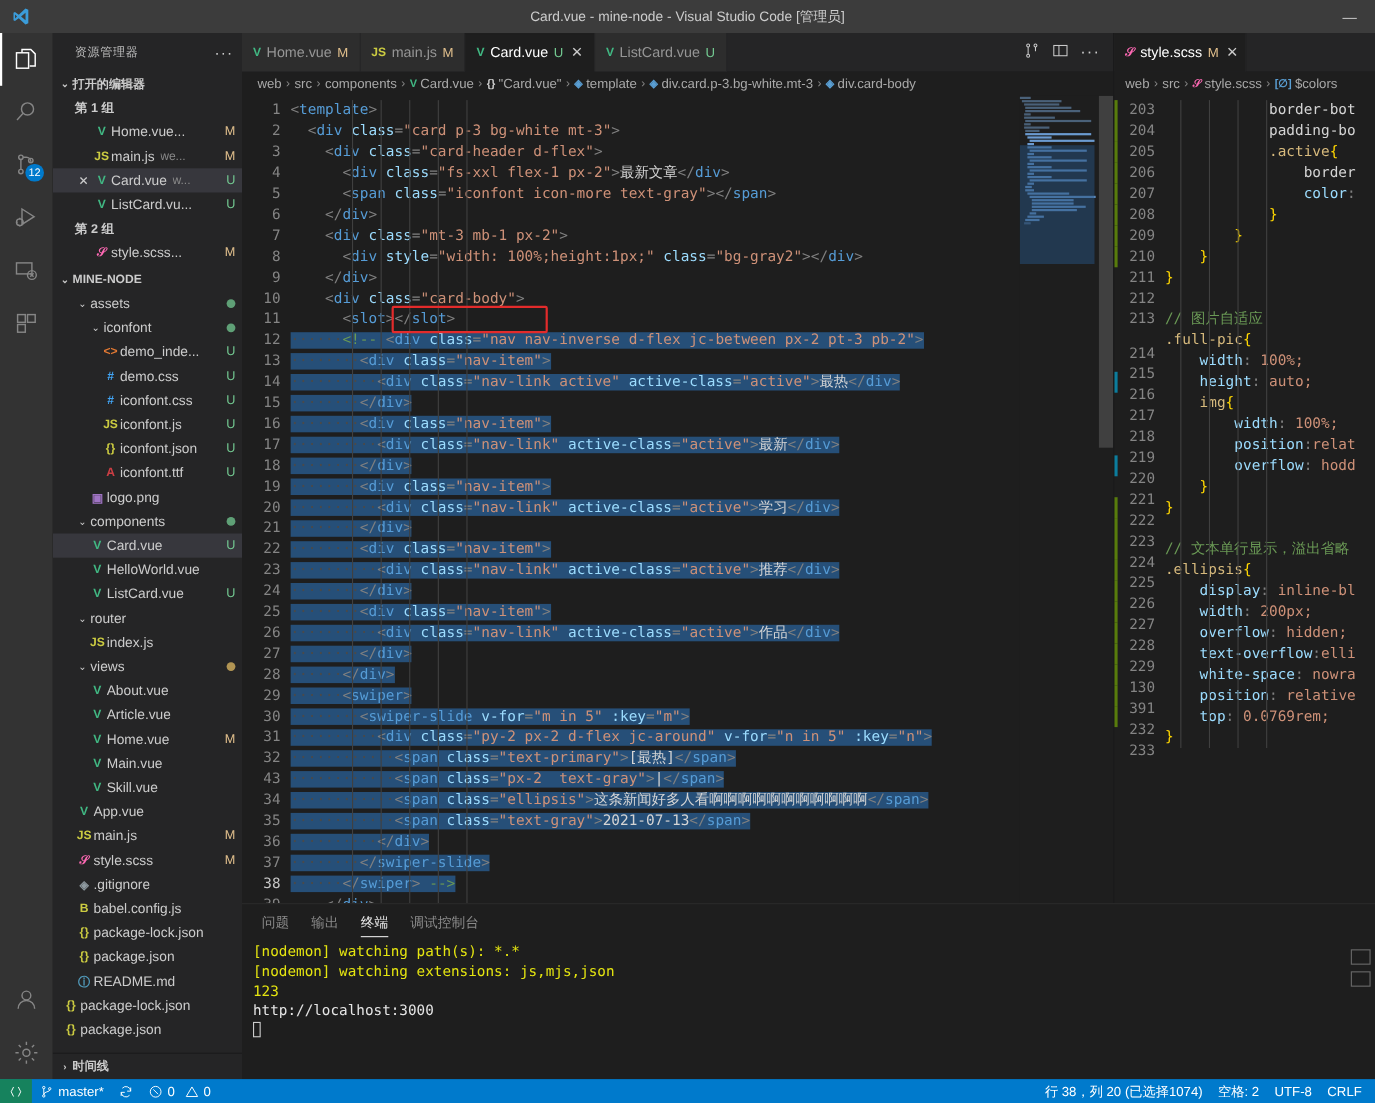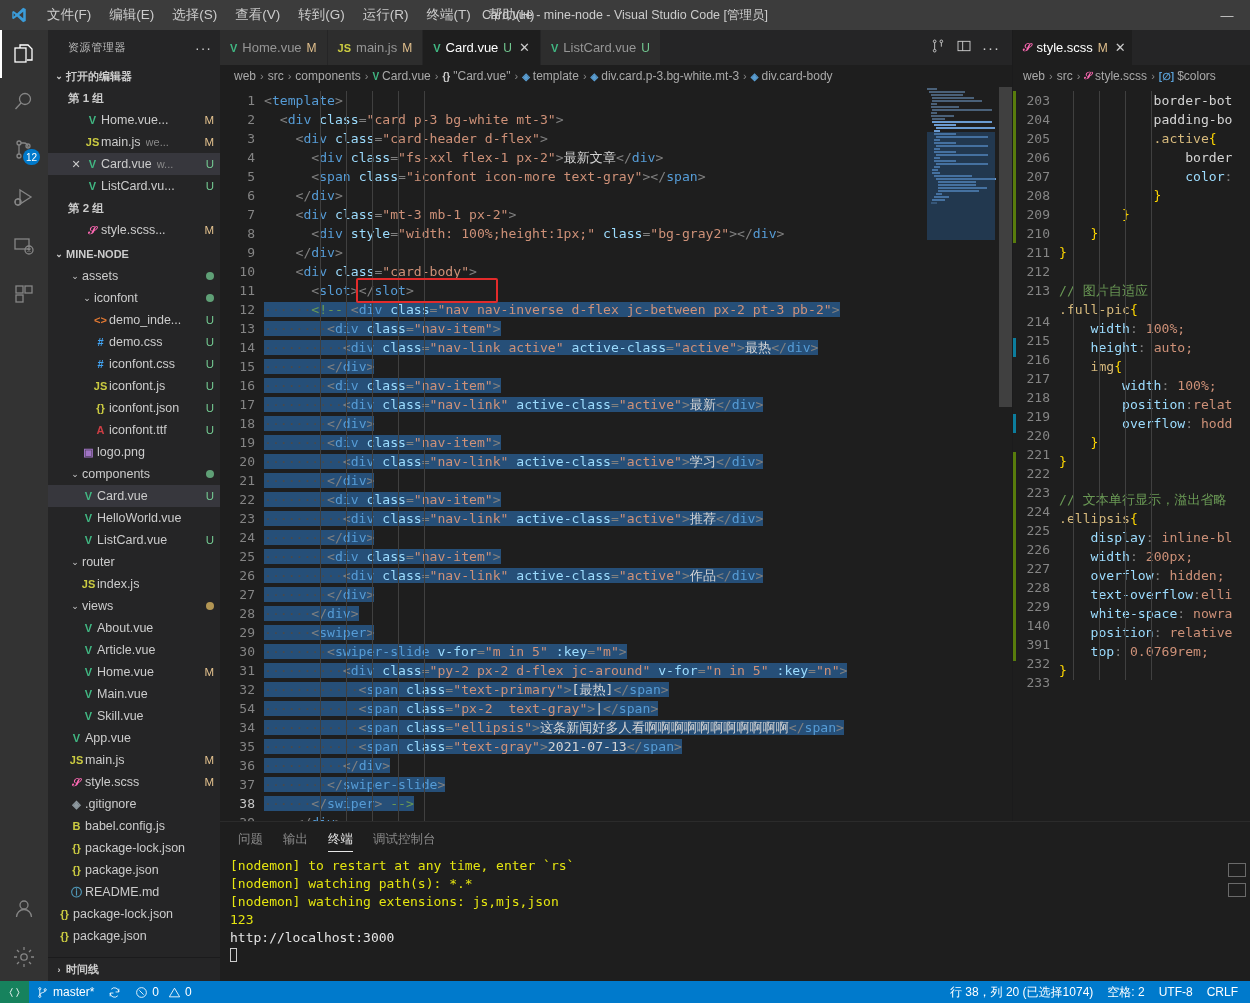--- a/index.html
+++ b/index.html
@@ -224,30 +224,20 @@
 </head>
 <body>
 
 <div class="app">
 
   <div class="titlebar">
     <div class="vslogo">
       <svg viewBox="0 0 24 24" fill="#3b9cd9">
           <path d="M17.5 2.3 9.4 10 4.8 6.6 3 7.5v9l1.8.9 4.6-3.4 8.1 7.7 3.5-1.6V3.9l-3.5-1.6zM17.6 16.4 12.2 12l5.4-4.4v8.8zM4.9 14.3v-4.6L7.3 12l-2.4 2.3z"></path>
         </svg>
-    </div>
-    <div class="menu">
-      <div class="menu-item">文件(F)</div>
-      <div class="menu-item">编辑(E)</div>
-      <div class="menu-item">选择(S)</div>
-      <div class="menu-item">查看(V)</div>
-      <div class="menu-item">转到(G)</div>
-      <div class="menu-item">运行(R)</div>
-      <div class="menu-item">终端(T)</div>
-      <div class="menu-item">帮助(H)</div>
     </div>
     <div class="title-center">Card.vue - mine-node - Visual Studio Code [管理员]</div>
     <div class="win-ctrls">
       <div class="win-btn">—</div>
     </div>
   </div>
 
   <div class="body">
 
     <div class="activitybar">
@@ -640,21 +630,21 @@
                 <div class="ln" style="height: 19px;">23</div>
                 <div class="ln" style="height: 19px;">24</div>
                 <div class="ln" style="height: 19px;">25</div>
                 <div class="ln" style="height: 19px;">26</div>
                 <div class="ln" style="height: 19px;">27</div>
                 <div class="ln" style="height: 19px;">28</div>
                 <div class="ln" style="height: 19px;">29</div>
                 <div class="ln" style="height: 19px;">30</div>
                 <div class="ln" style="height: 19px;">31</div>
                 <div class="ln" style="height: 19px;">32</div>
-                <div class="ln" style="height: 19px;">54</div>
+                <div class="ln" style="height: 19px;">43</div>
                 <div class="ln" style="height: 19px;">34</div>
                 <div class="ln" style="height: 19px;">35</div>
                 <div class="ln" style="height: 19px;">36</div>
                 <div class="ln" style="height: 19px;">37</div>
                 <div class="ln cur" style="height: 19px;">38</div>
                 <div class="ln" style="height: 19px;">39</div>
               </div>
             <div class="code" id="left-code"><div class="ln-row"><span class="punct">&lt;</span><span class="tagname">template</span><span class="punct">&gt;</span></div><div class="ln-row">  <span class="punct">&lt;</span><span class="tagname">div</span><span class="text"> </span><span class="attr">class</span><span class="punct">=</span><span class="val">"card p-3 bg-white mt-3"</span><span class="punct">&gt;</span></div><div class="ln-row">    <span class="punct">&lt;</span><span class="tagname">div</span><span class="text"> </span><span class="attr">class</span><span class="punct">=</span><span class="val">"card-header d-flex"</span><span class="punct">&gt;</span></div><div class="ln-row">      <span class="punct">&lt;</span><span class="tagname">div</span><span class="text"> </span><span class="attr">class</span><span class="punct">=</span><span class="val">"fs-xxl flex-1 px-2"</span><span class="punct">&gt;</span><span class="text">最</span><span class="text">新</span><span class="text">文</span><span class="text">章</span><span class="punct">&lt;/</span><span class="tagname">div</span><span class="punct">&gt;</span></div><div class="ln-row">      <span class="punct">&lt;</span><span class="tagname">span</span><span class="text"> </span><span class="attr">class</span><span class="punct">=</span><span class="val">"iconfont icon-more text-gray"</span><span class="punct">&gt;</span><span class="punct">&lt;/</span><span class="tagname">span</span><span class="punct">&gt;</span></div><div class="ln-row">    <span class="punct">&lt;/</span><span class="tagname">div</span><span class="punct">&gt;</span></div><div class="ln-row">    <span class="punct">&lt;</span><span class="tagname">div</span><span class="text"> </span><span class="attr">class</span><span class="punct">=</span><span class="val">"mt-3 mb-1 px-2"</span><span class="punct">&gt;</span></div><div class="ln-row">      <span class="punct">&lt;</span><span class="tagname">div</span><span class="text"> </span><span class="attr">style</span><span class="punct">=</span><span class="val">"width: 100%;height:1px;"</span><span class="text"> </span><span class="attr">class</span><span class="punct">=</span><span class="val">"bg-gray2"</span><span class="punct">&gt;</span><span class="punct">&lt;/</span><span class="tagname">div</span><span class="punct">&gt;</span></div><div class="ln-row">    <span class="punct">&lt;/</span><span class="tagname">div</span><span class="punct">&gt;</span></div><div class="ln-row">    <span class="punct">&lt;</span><span class="tagname">div</span><span class="text"> </span><span class="attr">class</span><span class="punct">=</span><span class="val">"card-body"</span><span class="punct">&gt;</span></div><div class="ln-row">      <span class="punct">&lt;</span><span class="tagname">slot</span><span class="punct">&gt;</span><span class="punct">&lt;/</span><span class="tagname">slot</span><span class="punct">&gt;</span></div><div class="ln-row"><span class="sel"><span class="ws">······</span><span class="cmt">&lt;!--</span><span class="text"> </span><span class="punct">&lt;</span><span class="tagname">div</span><span class="text"> </span><span class="attr">class</span><span class="punct">=</span><span class="val">"nav nav-inverse d-flex jc-between px-2 pt-3 pb-2"</span><span class="punct">&gt;</span></span></div><div class="ln-row"><span class="sel"><span class="ws">········</span><span class="punct">&lt;</span><span class="tagname">div</span><span class="text"> </span><span class="attr">class</span><span class="punct">=</span><span class="val">"nav-item"</span><span class="punct">&gt;</span></span></div><div class="ln-row"><span class="sel"><span class="ws">··········</span><span class="punct">&lt;</span><span class="tagname">div</span><span class="text"> </span><span class="attr">class</span><span class="punct">=</span><span class="val">"nav-link active"</span><span class="text"> </span><span class="attr">active-class</span><span class="punct">=</span><span class="val">"active"</span><span class="punct">&gt;</span><span class="text">最</span><span class="text">热</span><span class="punct">&lt;/</span><span class="tagname">div</span><span class="punct">&gt;</span></span></div><div class="ln-row"><span class="sel"><span class="ws">········</span><span class="punct">&lt;/</span><span class="tagname">div</span><span class="punct">&gt;</span></span></div><div class="ln-row"><span class="sel"><span class="ws">········</span><span class="punct">&lt;</span><span class="tagname">div</span><span class="text"> </span><span class="attr">class</span><span class="punct">=</span><span class="val">"nav-item"</span><span class="punct">&gt;</span></span></div><div class="ln-row"><span class="sel"><span class="ws">··········</span><span class="punct">&lt;</span><span class="tagname">div</span><span class="text"> </span><span class="attr">class</span><span class="punct">=</span><span class="val">"nav-link"</span><span class="text"> </span><span class="attr">active-class</span><span class="punct">=</span><span class="val">"active"</span><span class="punct">&gt;</span><span class="text">最</span><span class="text">新</span><span class="punct">&lt;/</span><span class="tagname">div</span><span class="punct">&gt;</span></span></div><div class="ln-row"><span class="sel"><span class="ws">········</span><span class="punct">&lt;/</span><span class="tagname">div</span><span class="punct">&gt;</span></span></div><div class="ln-row"><span class="sel"><span class="ws">········</span><span class="punct">&lt;</span><span class="tagname">div</span><span class="text"> </span><span class="attr">class</span><span class="punct">=</span><span class="val">"nav-item"</span><span class="punct">&gt;</span></span></div><div class="ln-row"><span class="sel"><span class="ws">··········</span><span class="punct">&lt;</span><span class="tagname">div</span><span class="text"> </span><span class="attr">class</span><span class="punct">=</span><span class="val">"nav-link"</span><span class="text"> </span><span class="attr">active-class</span><span class="punct">=</span><span class="val">"active"</span><span class="punct">&gt;</span><span class="text">学</span><span class="text">习</span><span class="punct">&lt;/</span><span class="tagname">div</span><span class="punct">&gt;</span></span></div><div class="ln-row"><span class="sel"><span class="ws">········</span><span class="punct">&lt;/</span><span class="tagname">div</span><span class="punct">&gt;</span></span></div><div class="ln-row"><span class="sel"><span class="ws">········</span><span class="punct">&lt;</span><span class="tagname">div</span><span class="text"> </span><span class="attr">class</span><span class="punct">=</span><span class="val">"nav-item"</span><span class="punct">&gt;</span></span></div><div class="ln-row"><span class="sel"><span class="ws">··········</span><span class="punct">&lt;</span><span class="tagname">div</span><span class="text"> </span><span class="attr">class</span><span class="punct">=</span><span class="val">"nav-link"</span><span class="text"> </span><span class="attr">active-class</span><span class="punct">=</span><span class="val">"active"</span><span class="punct">&gt;</span><span class="text">推</span><span class="text">荐</span><span class="punct">&lt;/</span><span class="tagname">div</span><span class="punct">&gt;</span></span></div><div class="ln-row"><span class="sel"><span class="ws">········</span><span class="punct">&lt;/</span><span class="tagname">div</span><span class="punct">&gt;</span></span></div><div class="ln-row"><span class="sel"><span class="ws">········</span><span class="punct">&lt;</span><span class="tagname">div</span><span class="text"> </span><span class="attr">class</span><span class="punct">=</span><span class="val">"nav-item"</span><span class="punct">&gt;</span></span></div><div class="ln-row"><span class="sel"><span class="ws">··········</span><span class="punct">&lt;</span><span class="tagname">div</span><span class="text"> </span><span class="attr">class</span><span class="punct">=</span><span class="val">"nav-link"</span><span class="text"> </span><span class="attr">active-class</span><span class="punct">=</span><span class="val">"active"</span><span class="punct">&gt;</span><span class="text">作</span><span class="text">品</span><span class="punct">&lt;/</span><span class="tagname">div</span><span class="punct">&gt;</span></span></div><div class="ln-row"><span class="sel"><span class="ws">········</span><span class="punct">&lt;/</span><span class="tagname">div</span><span class="punct">&gt;</span></span></div><div class="ln-row"><span class="sel"><span class="ws">······</span><span class="punct">&lt;/</span><span class="tagname">div</span><span class="punct">&gt;</span></span></div><div class="ln-row"><span class="sel"><span class="ws">······</span><span class="punct">&lt;</span><span class="tagname">swiper</span><span class="punct">&gt;</span></span></div><div class="ln-row"><span class="sel"><span class="ws">········</span><span class="punct">&lt;</span><span class="tagname">swiper-slide</span><span class="text"> </span><span class="attr">v-for</span><span class="punct">=</span><span class="val">"m in 5"</span><span class="text"> </span><span class="attr">:key</span><span class="punct">=</span><span class="val">"m"</span><span class="punct">&gt;</span></span></div><div class="ln-row"><span class="sel"><span class="ws">··········</span><span class="punct">&lt;</span><span class="tagname">div</span><span class="text"> </span><span class="attr">class</span><span class="punct">=</span><span class="val">"py-2 px-2 d-flex jc-around"</span><span class="text"> </span><span class="attr">v-for</span><span class="punct">=</span><span class="val">"n in 5"</span><span class="text"> </span><span class="attr">:key</span><span class="punct">=</span><span class="val">"n"</span><span class="punct">&gt;</span></span></div><div class="ln-row"><span class="sel"><span class="ws">············</span><span class="punct">&lt;</span><span class="tagname">span</span><span class="text"> </span><span class="attr">class</span><span class="punct">=</span><span class="val">"text-primary"</span><span class="punct">&gt;</span><span class="text">[</span><span class="text">最</span><span class="text">热</span><span class="text">]</span><span class="punct">&lt;/</span><span class="tagname">span</span><span class="punct">&gt;</span></span></div><div class="ln-row"><span class="sel"><span class="ws">············</span><span class="punct">&lt;</span><span class="tagname">span</span><span class="text"> </span><span class="attr">class</span><span class="punct">=</span><span class="val">"px-2  text-gray"</span><span class="punct">&gt;</span><span class="text">|</span><span class="punct">&lt;/</span><span class="tagname">span</span><span class="punct">&gt;</span></span></div><div class="ln-row"><span class="sel"><span class="ws">············</span><span class="punct">&lt;</span><span class="tagname">span</span><span class="text"> </span><span class="attr">class</span><span class="punct">=</span><span class="val">"ellipsis"</span><span class="punct">&gt;</span><span class="text">这</span><span class="text">条</span><span class="text">新</span><span class="text">闻</span><span class="text">好</span><span class="text">多</span><span class="text">人</span><span class="text">看</span><span class="text">啊</span><span class="text">啊</span><span class="text">啊</span><span class="text">啊</span><span class="text">啊</span><span class="text">啊</span><span class="text">啊</span><span class="text">啊</span><span class="text">啊</span><span class="text">啊</span><span class="text">啊</span><span class="punct">&lt;/</span><span class="tagname">span</span><span class="punct">&gt;</span></span></div><div class="ln-row"><span class="sel"><span class="ws">············</span><span class="punct">&lt;</span><span class="tagname">span</span><span class="text"> </span><span class="attr">class</span><span class="punct">=</span><span class="val">"text-gray"</span><span class="punct">&gt;</span><span class="text">2021-07-13</span><span class="punct">&lt;/</span><span class="tagname">span</span><span class="punct">&gt;</span></span></div><div class="ln-row"><span class="sel"><span class="ws">··········</span><span class="punct">&lt;/</span><span class="tagname">div</span><span class="punct">&gt;</span></span></div><div class="ln-row"><span class="sel"><span class="ws">········</span><span class="punct">&lt;/</span><span class="tagname">swiper-slide</span><span class="punct">&gt;</span></span></div><div class="ln-row"><span class="sel"><span class="ws">······</span><span class="punct">&lt;/</span><span class="tagname">swiper</span><span class="punct">&gt;</span><span class="text"> </span><span class="cmt">--&gt;</span></span></div><div class="ln-row">    <span class="punct">&lt;/</span><span class="tagname">div</span><span class="punct">&gt;</span></div><div class="indent-guide" style="left: 56px; top: 4px; height: 741px;"></div><div class="indent-guide" style="left: 82px; top: 4px; height: 741px;"></div><div class="indent-guide" style="left: 108px; top: 4px; height: 741px;"></div><div class="indent-guide" style="left: 134px; top: 4px; height: 741px;"></div><div class="indent-guide" style="left: 160px; top: 4px; height: 741px;"></div><div class="redbox" style="top: 191px; left: 92px; width: 142px; height: 25px;"></div></div>
             <div class="minimap">
               <div id="minimap-inner" style="position:relative;height:100%;">
@@ -766,21 +756,21 @@
                 <div class="ln" style="height: 19px;">225</div>
                 <div class="chg chg-green" style="top: 422px; height: 19px;"></div>
                 <div class="ln" style="height: 19px;">226</div>
                 <div class="chg chg-green" style="top: 441px; height: 19px;"></div>
                 <div class="ln" style="height: 19px;">227</div>
                 <div class="chg chg-green" style="top: 460px; height: 19px;"></div>
                 <div class="ln" style="height: 19px;">228</div>
                 <div class="chg chg-green" style="top: 479px; height: 19px;"></div>
                 <div class="ln" style="height: 19px;">229</div>
                 <div class="chg chg-green" style="top: 498px; height: 19px;"></div>
-                <div class="ln" style="height: 19px;">140</div>
+                <div class="ln" style="height: 19px;">130</div>
                 <div class="chg chg-green" style="top: 517px; height: 19px;"></div>
                 <div class="ln" style="height: 19px;">391</div>
                 <div class="chg chg-green" style="top: 536px; height: 19px;"></div>
                 <div class="ln" style="height: 19px;">232</div>
                 <div class="chg chg-green" style="top: 555px; height: 19px;"></div>
                 <div class="ln" style="height: 19px;">233</div>
               </div>
             <div class="code" id="right-code"><div class="ln-row"><span class="text">            border-bot</span></div><div class="ln-row"><span class="text">            padding-bo</span></div><div class="ln-row">            <span class="sel-name">.active</span><span class="brace">{</span></div><div class="ln-row"><span class="text">                border</span></div><div class="ln-row">                <span class="prop">color</span><span class="punct">:</span><span class="val"></span></div><div class="ln-row">            <span class="brace">}</span></div><div class="ln-row">        <span class="brace">}</span></div><div class="ln-row">    <span class="brace">}</span></div><div class="ln-row"><span class="brace">}</span></div><div class="ln-row"><span class="text"></span></div><div class="ln-row"><span class="cmt">// 图片自适应</span></div><div class="ln-row"><span class="sel-name">.full-pic</span><span class="brace">{</span></div><div class="ln-row">    <span class="prop">width</span><span class="punct">: </span><span class="val">100%;</span></div><div class="ln-row">    <span class="prop">height</span><span class="punct">: </span><span class="val">auto;</span></div><div class="ln-row">    <span class="sel-name">img</span><span class="brace">{</span></div><div class="ln-row">        <span class="prop">width</span><span class="punct">: </span><span class="val">100%;</span></div><div class="ln-row">        <span class="prop">position</span><span class="punct">:</span><span class="val">relat</span></div><div class="ln-row">        <span class="prop">overflow</span><span class="punct">: </span><span class="val">hodd</span></div><div class="ln-row">    <span class="brace">}</span></div><div class="ln-row"><span class="brace">}</span></div><div class="ln-row"><span class="text"></span></div><div class="ln-row"><span class="cmt">// 文本单行显示，溢出省略</span></div><div class="ln-row"><span class="sel-name">.ellipsis</span><span class="brace">{</span></div><div class="ln-row">    <span class="prop">display</span><span class="punct">: </span><span class="val">inline-bl</span></div><div class="ln-row">    <span class="prop">width</span><span class="punct">: </span><span class="val">200px;</span></div><div class="ln-row">    <span class="prop">overflow</span><span class="punct">: </span><span class="val">hidden;</span></div><div class="ln-row">    <span class="prop">text-overflow</span><span class="punct">:</span><span class="val">elli</span></div><div class="ln-row">    <span class="prop">white-space</span><span class="punct">: </span><span class="val">nowra</span></div><div class="ln-row">    <span class="prop">position</span><span class="punct">: </span><span class="val">relative</span></div><div class="ln-row">    <span class="prop">top</span><span class="punct">: </span><span class="val">0.0769rem;</span></div><div class="ln-row"><span class="brace">}</span></div><div class="indent-guide" style="left: 14px; top: 4px; height: 589px;"></div><div class="indent-guide" style="left: 40px; top: 4px; height: 589px;"></div><div class="indent-guide" style="left: 66px; top: 4px; height: 589px;"></div><div class="indent-guide" style="left: 92px; top: 4px; height: 589px;"></div></div>
           </div>
         </div>
@@ -788,21 +778,20 @@
 
       <div class="panel">
         <div class="panel-tabs">
           <div class="p-tab">问题</div>
           <div class="p-tab">输出</div>
           <div class="p-tab active">终端</div>
           <div class="p-tab">调试控制台</div>
         </div>
         <div class="term">
           <div id="term-lines">
-              <div class="t-yellow">[nodemon] to restart at any time, enter `rs`</div>
               <div class="t-yellow">[nodemon] watching path(s): *.*</div>
               <div class="t-yellow">[nodemon] watching extensions: js,mjs,json</div>
               <div class="t-yellow">123</div>
               <div class="t-white">http://localhost:3000</div>
             </div>
           <div><span class="cursor-block"></span></div>
           <div class="term-side">
             <div class="sq"></div>
             <div class="sq"></div>
           </div>

